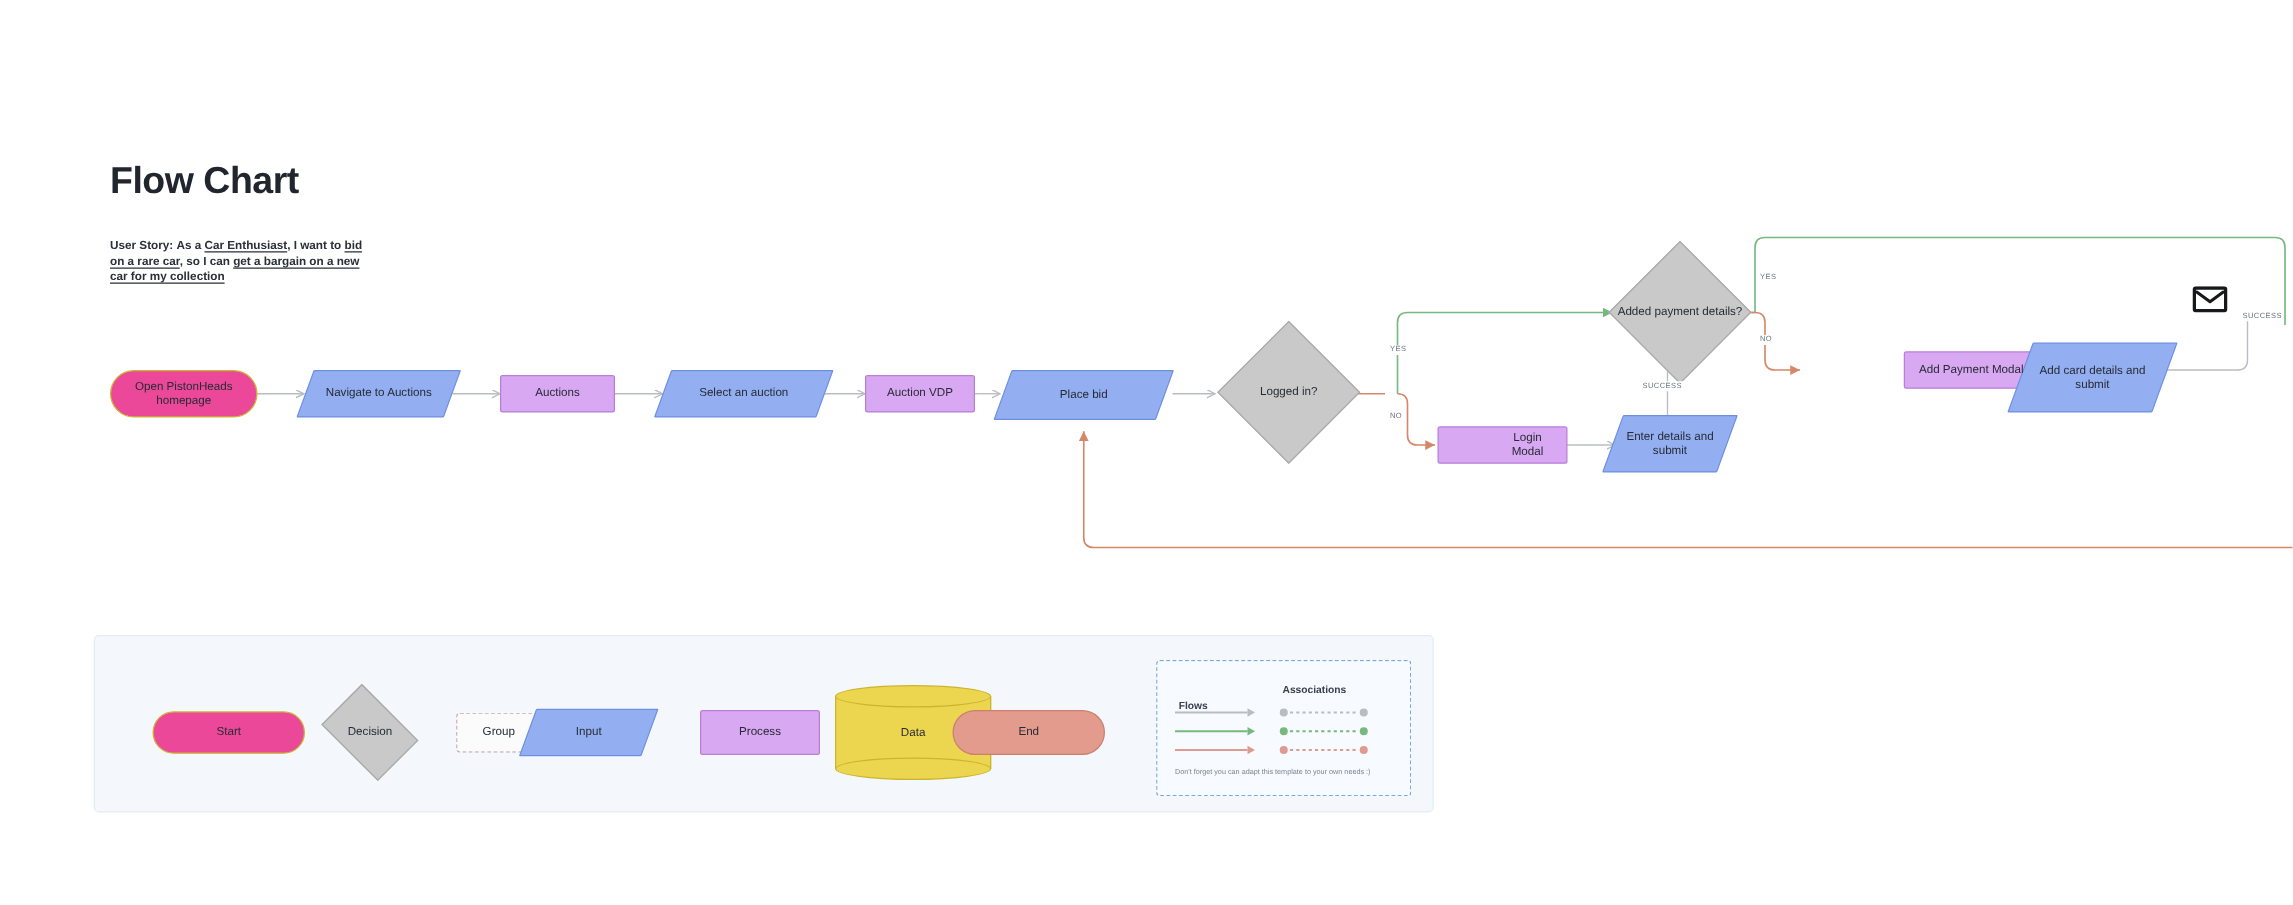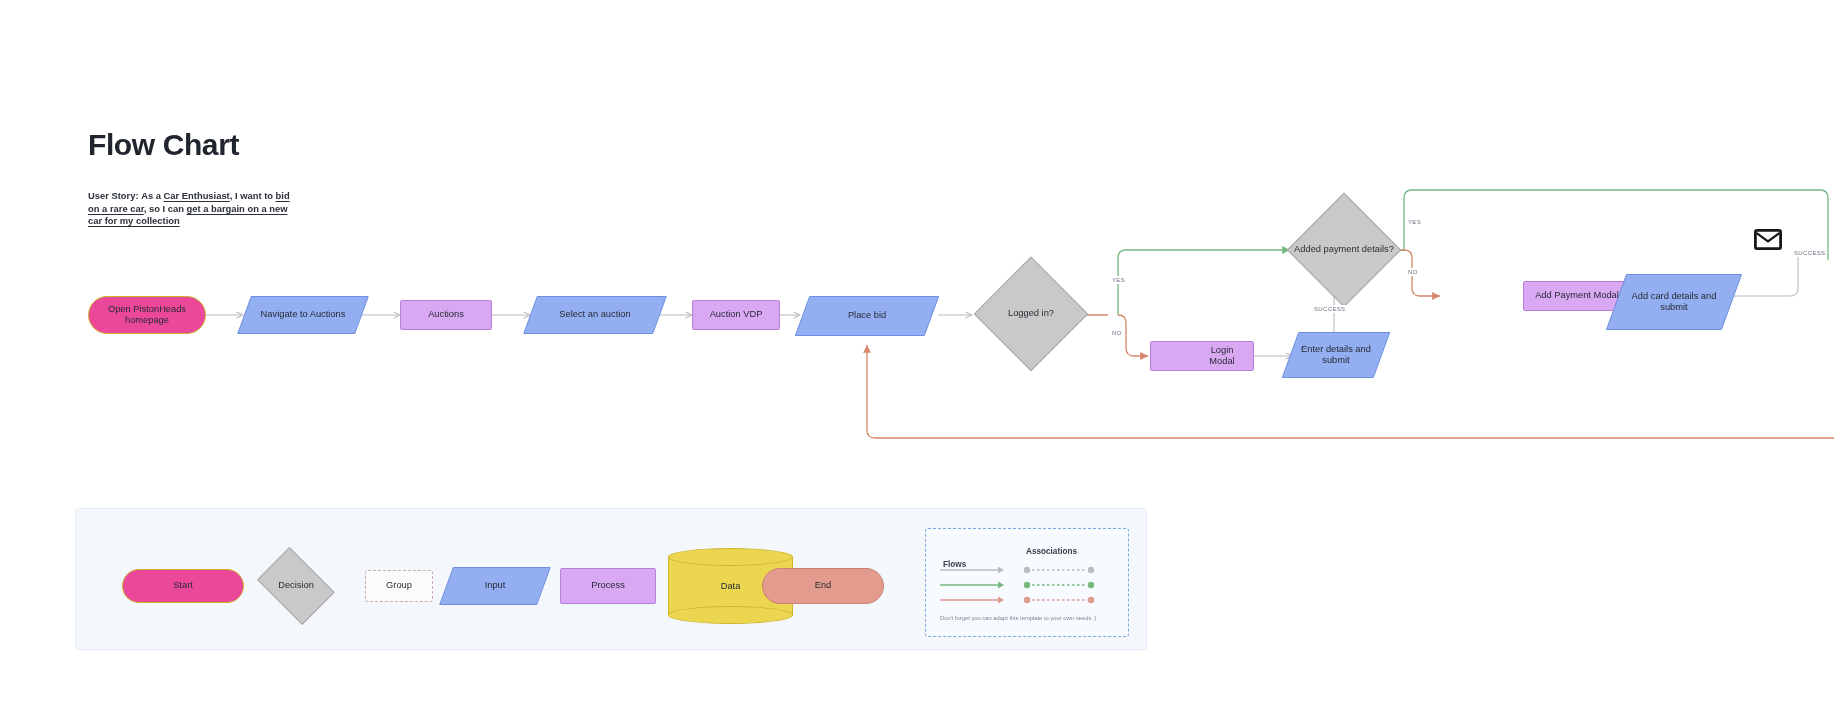--- a/index.html
+++ b/index.html
@@ -214,21 +214,21 @@
 
   <div class="node decision" style="left:252px;top:555px;width:88px;height:62px;justify-content:center;">
     <div class="dia"></div>
     <span class="lbl">Decision</span>
   </div>
 
   <div class="node groupnode" style="left:365px;top:570px;width:68px;height:32px;">
     <span class="lbl">Group</span>
   </div>
 
-  <div class="node input-shape" style="left:446px;top:567px;width:98px;height:38px;">
+  <div class="node input-shape" style="left:422px;top:567px;width:98px;height:38px;">
     <div class="skew"></div>
     <span class="lbl">Input</span>
   </div>
 
   <div class="node process" style="left:560px;top:568px;width:96px;height:36px;">
     <span class="lbl">Process</span>
   </div>
 
   <div class="cyl-wrap" style="left:668px;top:548px;width:84px;height:76px;">
     <div class="cyl-body"></div>

